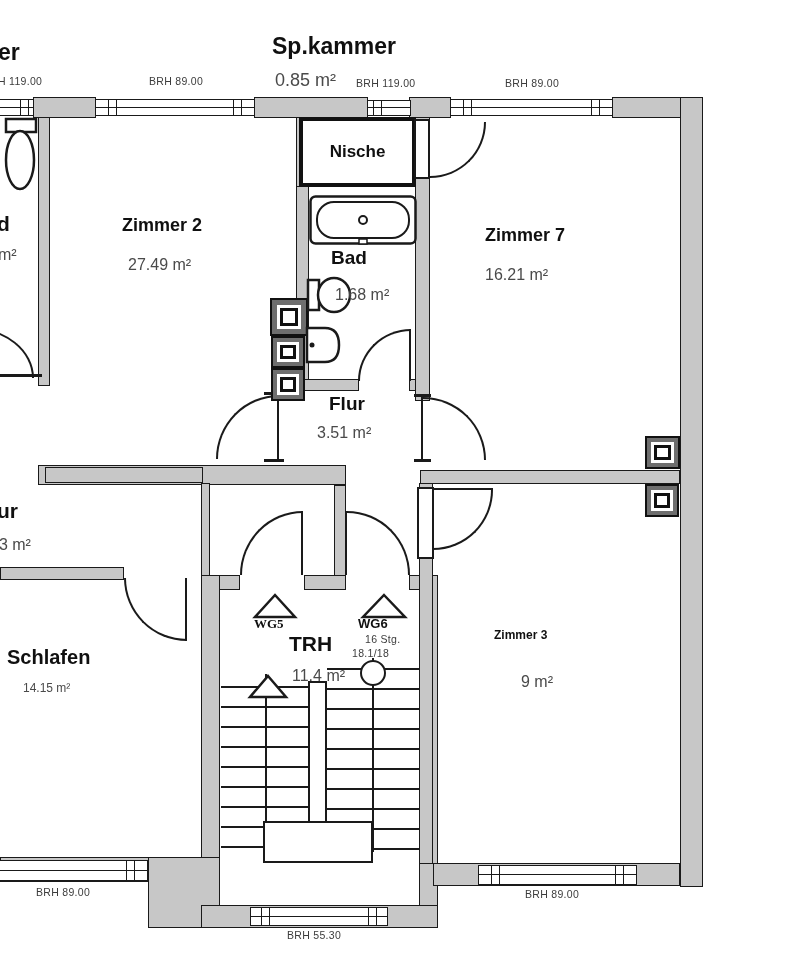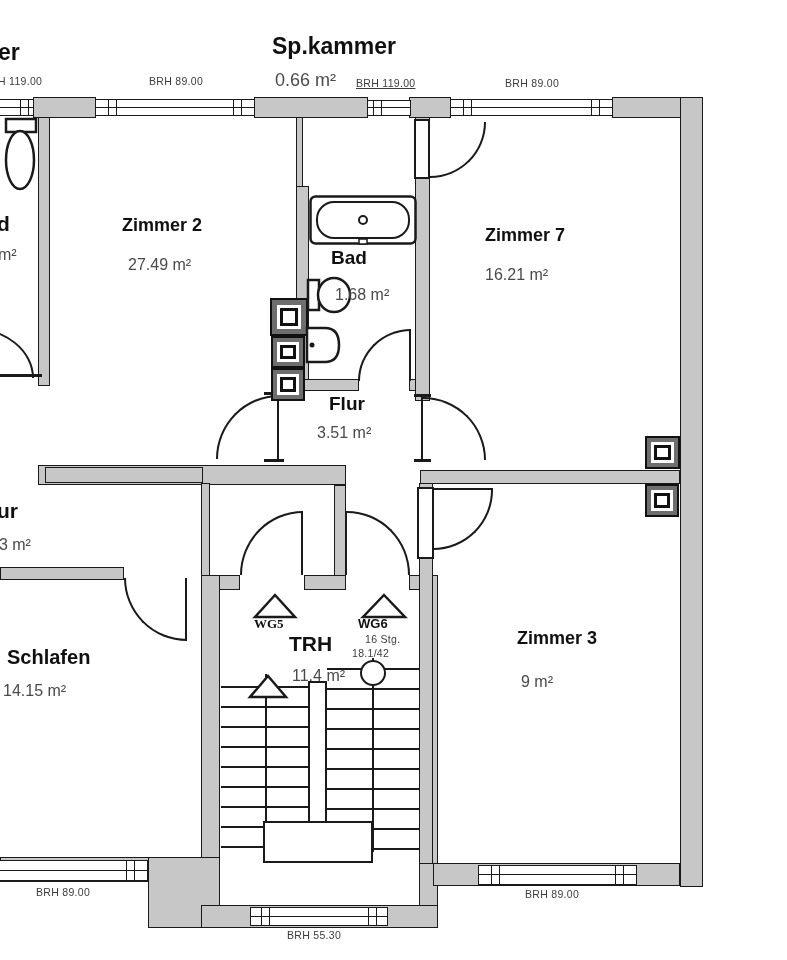--- a/index.html
+++ b/index.html
@@ -97,20 +97,23 @@
     <i class="cl"></i>
       <i class="tk" style="left:12px;"></i>
       <i class="tk" style="right:12px;"></i>
   </div>
   <div class="win" style="left:250px;top:907px;width:138px;height:19px;">
     <i class="cl"></i>
       <i class="tk" style="left:10px;"></i>
       <i class="tk" style="right:10px;"></i>
   </div>
 
+  <div class="nische-box" style="left:299px;top:117px;width:117px;height:70px;">
+    <span class="lbl bold" style="position:static;font-size:17px;">Nische</span>
+  </div>
 
   <div class="frame" style="left:414px;top:119px;width:16px;height:60px;"></div>
   <div class="arc br" style="left:430px;top:122px;width:56px;height:56px;"></div>
 
   <div class="hline" style="left:264px;top:392px;width:20px;height:3px;"></div>
   <div class="hline" style="left:264px;top:459px;width:20px;height:3px;"></div>
   <div class="arc tl" style="left:216px;top:395px;width:63px;height:64px;"></div>
   <div class="leaf" style="left:277px;top:395px;width:2px;height:64px;"></div>
 
   <div class="hline" style="left:414px;top:394px;width:17px;height:3px;"></div>
@@ -198,51 +201,51 @@
     <polygon points="20,2 38,23 2,23" fill="#fff" stroke="#1a1a1a" stroke-width="2.5"></polygon>
   </svg>
   <div class="circ" style="left:360px;top:660px;width:26px;height:26px;"></div>
   <div class="frame" style="left:263px;top:821px;width:110px;height:42px;border-width:2.5px;"></div>
 
   <div class="txt-layer">
     <span class="lbl bold" style="left:-2px;top:40px;font-size:23px;">er</span>
     <span class="lbl brh" style="left:-2px;top:76px;">H 119.00</span>
     <span class="lbl brh" style="left:149px;top:76px;">BRH 89.00</span>
     <span class="lbl bold" style="left:272px;top:34px;font-size:23px;">Sp.kammer</span>
-    <span class="lbl area" style="left:275px;top:71px;font-size:18px;">0.66 m²</span>
-    <span class="lbl brh" style="left:356px;top:78px;text-decoration:underline;">BRH 119.00</span>
+    <span class="lbl area" style="left:275px;top:71px;font-size:18px;">0.85 m²</span>
+    <span class="lbl brh" style="left:356px;top:78px;">BRH 119.00</span>
     <span class="lbl brh" style="left:505px;top:78px;">BRH 89.00</span>
 
     <span class="lbl bold" style="left:122px;top:216px;font-size:18px;">Zimmer 2</span>
     <span class="lbl area" style="left:128px;top:256px;font-size:16px;">27.49 m²</span>
 
     <span class="lbl bold" style="left:485px;top:226px;font-size:18px;">Zimmer 7</span>
     <span class="lbl area" style="left:485px;top:266px;font-size:16px;">16.21 m²</span>
 
     <span class="lbl bold" style="left:331px;top:248px;font-size:19px;">Bad</span>
     <span class="lbl area" style="left:335px;top:286px;font-size:16px;">1.68 m²</span>
 
     <span class="lbl bold" style="left:329px;top:394px;font-size:19px;">Flur</span>
     <span class="lbl area" style="left:317px;top:424px;font-size:16px;">3.51 m²</span>
 
     <span class="lbl bold" style="left:-3px;top:212px;font-size:21px;">d</span>
     <span class="lbl area" style="left:-2px;top:246px;font-size:16px;">m²</span>
     <span class="lbl bold" style="left:-3px;top:499px;font-size:21px;">ur</span>
     <span class="lbl area" style="left:-10px;top:536px;font-size:16px;">83 m²</span>
 
     <span class="lbl bold" style="left:7px;top:646px;font-size:20px;">Schlafen</span>
-    <span class="lbl area" style="left:3px;top:682px;font-size:16px;">14.15 m²</span>
+    <span class="lbl area" style="left:23px;top:682px;font-size:12px;">14.15 m²</span>
 
     <span class="lbl bold" style="left:254px;top:617px;font-size:13px;font-family:Liberation Serif, serif;">WG5</span>
     <span class="lbl bold" style="left:358px;top:617px;font-size:13px;">WG6</span>
     <span class="lbl bold" style="left:289px;top:632px;font-size:21px;">TRH</span>
     <span class="lbl brh" style="left:365px;top:634px;">16 Stg.</span>
-    <span class="lbl brh" style="left:352px;top:648px;">18.1/42</span>
+    <span class="lbl brh" style="left:352px;top:648px;">18.1/18</span>
     <span class="lbl area" style="left:292px;top:667px;font-size:16px;">11.4 m²</span>
 
-    <span class="lbl bold" style="left:517px;top:629px;font-size:18px;">Zimmer 3</span>
+    <span class="lbl bold" style="left:494px;top:629px;font-size:12px;">Zimmer 3</span>
     <span class="lbl area" style="left:521px;top:673px;font-size:16px;">9 m²</span>
 
     <span class="lbl brh" style="left:36px;top:887px;">BRH 89.00</span>
     <span class="lbl brh" style="left:525px;top:889px;">BRH 89.00</span>
     <span class="lbl brh" style="left:287px;top:930px;">BRH 55.30</span>
   </div>
 </div>
 
 </body></html>

